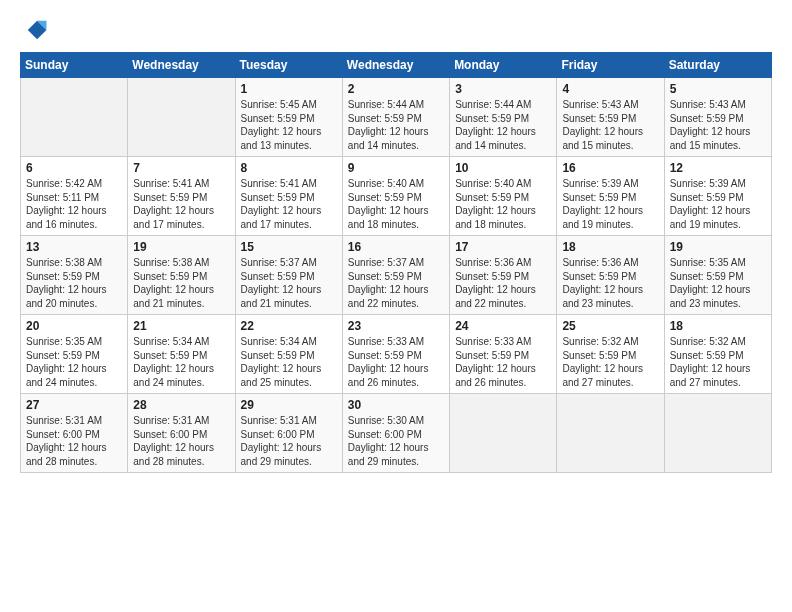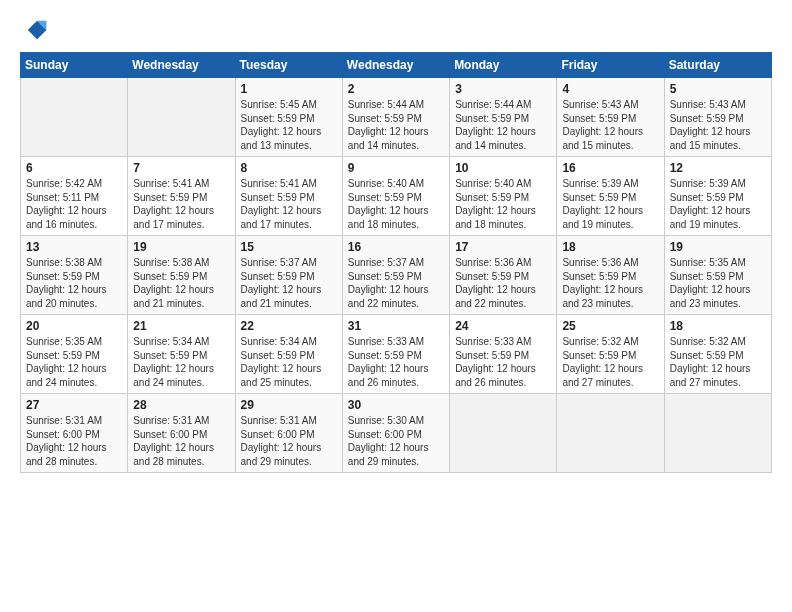--- a/index.html
+++ b/index.html
@@ -288,21 +288,21 @@
 and 24 minutes.</div>
           </td>
           <td>
             <span class="day-num">22</span>
             <div class="day-info" style="white-space: pre-line;">Sunrise: 5:34 AM
 Sunset: 5:59 PM
 Daylight: 12 hours
 and 25 minutes.</div>
           </td>
           <td>
-            <span class="day-num">31</span>
+            <span class="day-num">23</span>
             <div class="day-info" style="white-space: pre-line;">Sunrise: 5:33 AM
 Sunset: 5:59 PM
 Daylight: 12 hours
 and 26 minutes.</div>
           </td>
           <td>
             <span class="day-num">24</span>
             <div class="day-info" style="white-space: pre-line;">Sunrise: 5:33 AM
 Sunset: 5:59 PM
 Daylight: 12 hours

